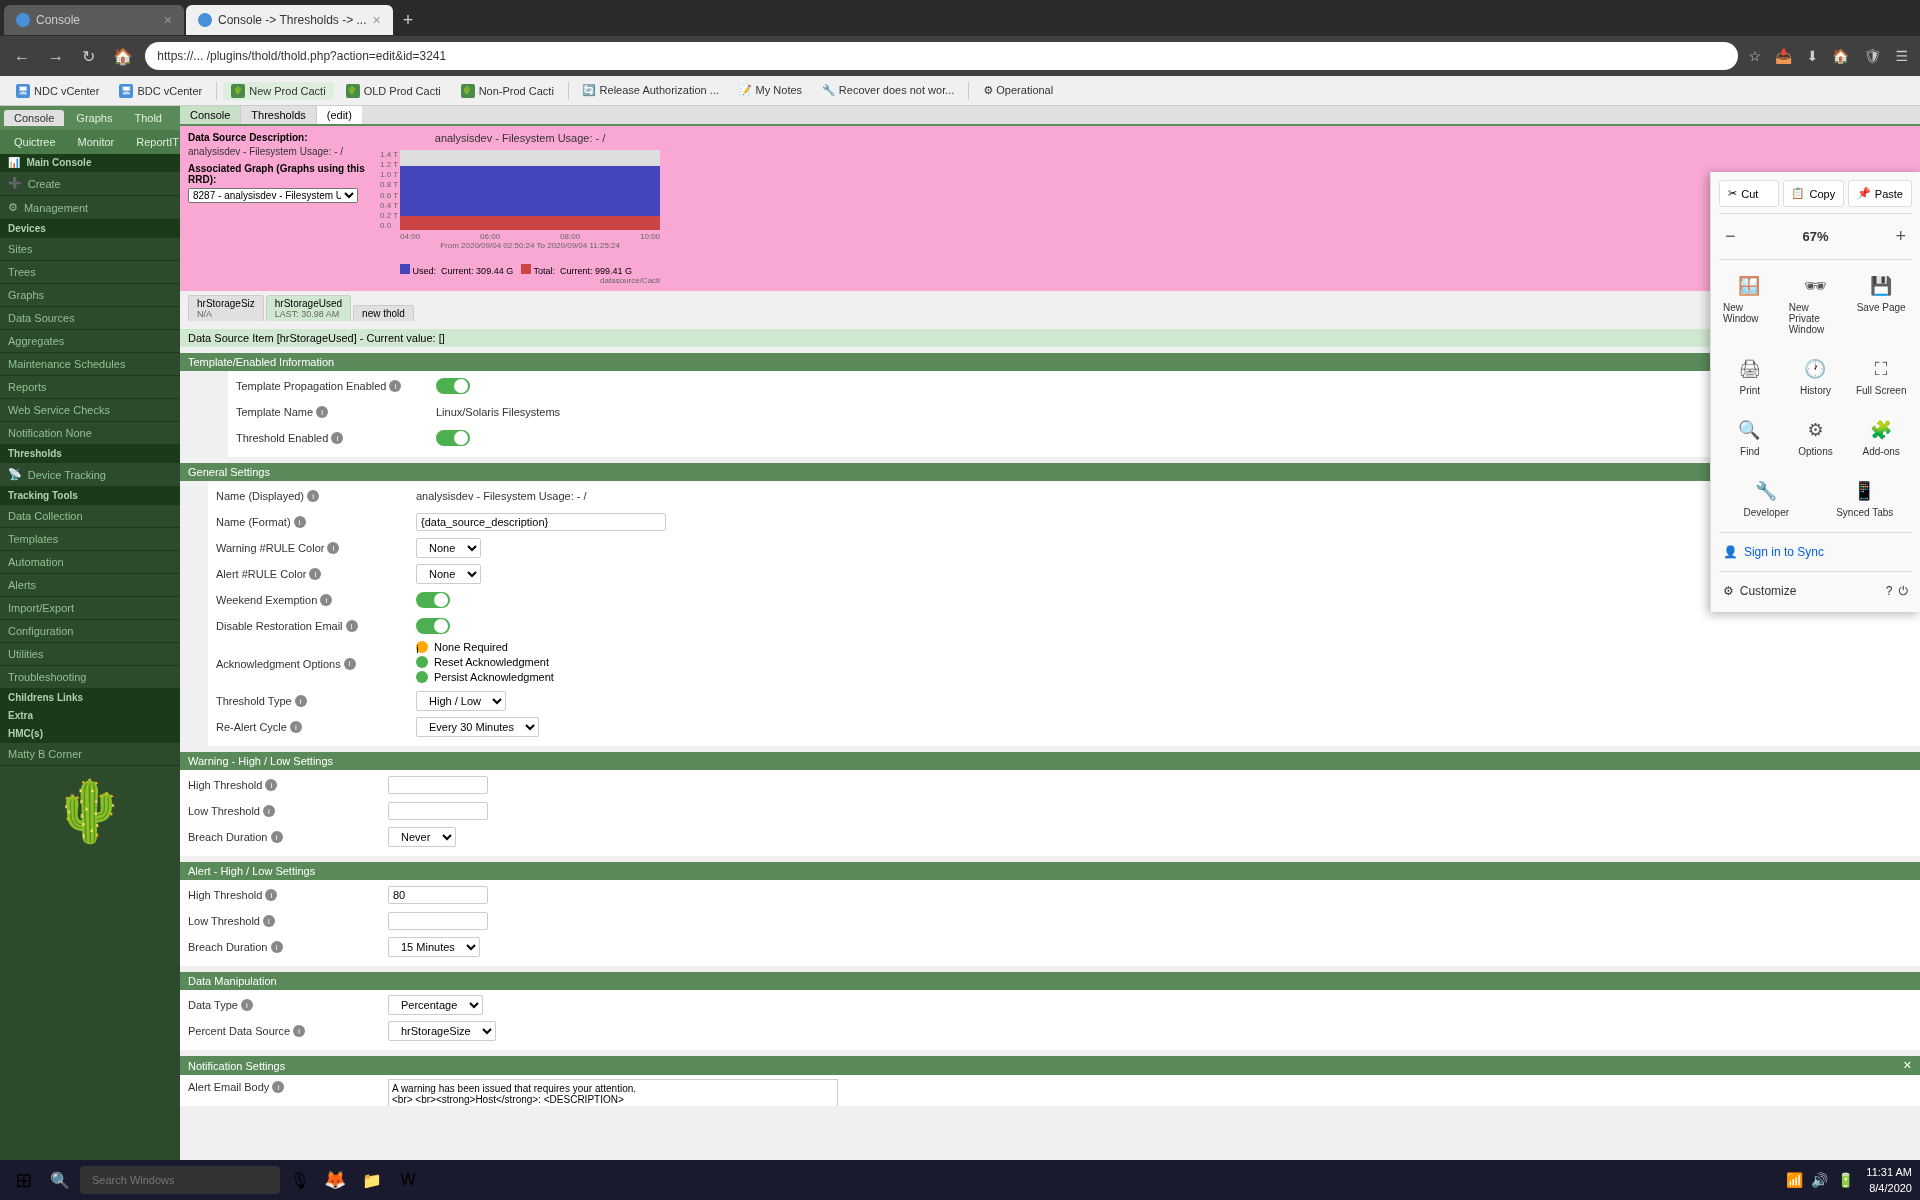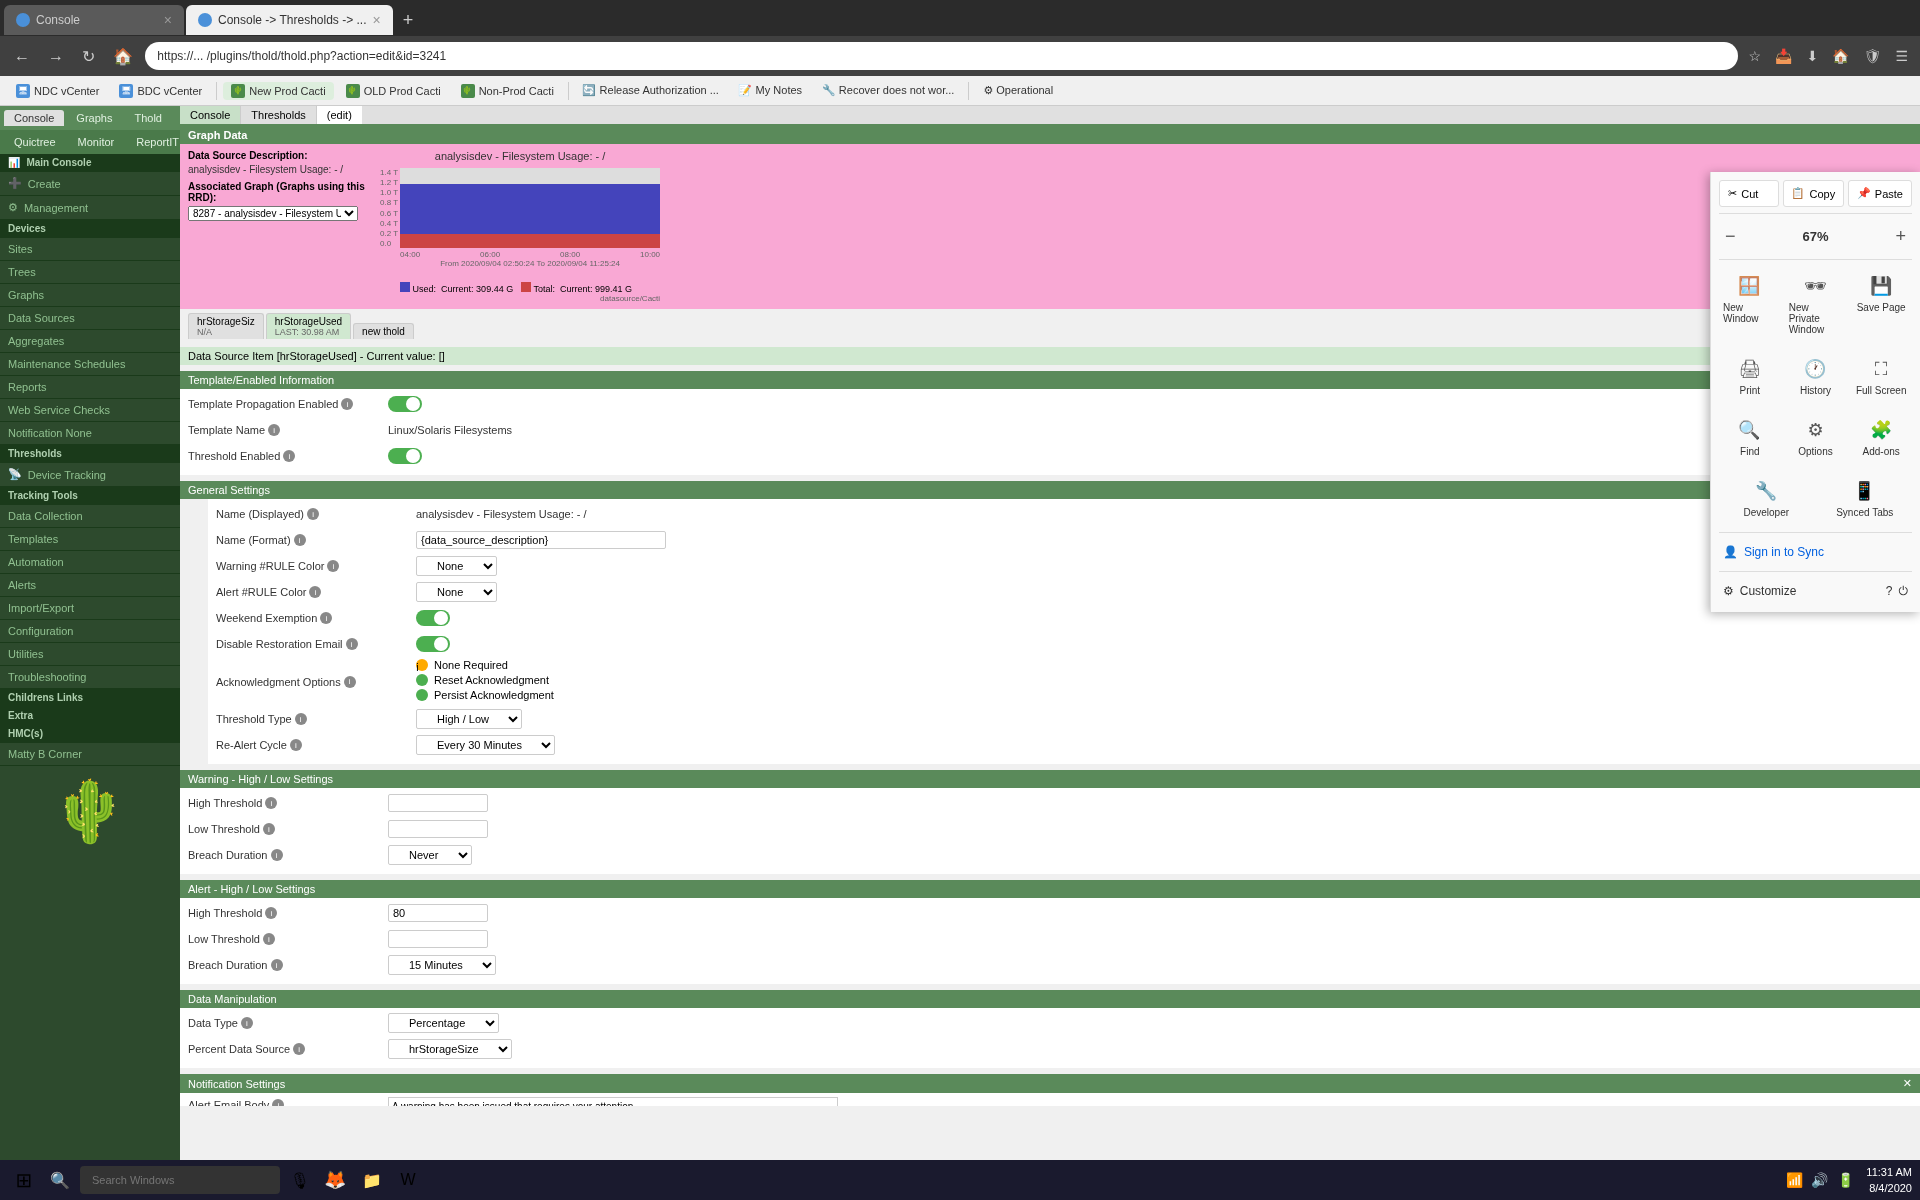--- a/index.html
+++ b/index.html
@@ -34,21 +34,21 @@
     .sub-nav-tab.active { background: #e0e0e0; color: #333; }
 
     
     .section-green-header { background: #5a8a5a; color: white; padding: 3px 8px; font-size: 11px; font-weight: bold; }
     .graph-title { text-align: center; font-size: 11px; color: #333; margin-bottom: 6px; }
     .form-row { display: flex; align-items: center; margin-bottom: 4px; min-height: 22px; }
     .form-label { width: 200px; font-size: 11px; color: #333; flex-shrink: 0; display: flex; align-items: center; gap: 3px; }
     .form-label .info-icon { width: 12px; height: 12px; border-radius: 50%; background: #888; color: white; font-size: 8px; display: flex; align-items: center; justify-content: center; flex-shrink: 0; }
     .form-value { flex: 1; font-size: 11px; color: #333; }
     .form-input { border: 1px solid #ccc; padding: 2px 4px; font-size: 11px; background: white; border-radius: 2px; }
-    .form-select { border: 1px solid #ccc; padding: 2px 16px; font-size: 11px; background: white; border-radius: 2px; }
+    .form-select { border: 1px solid #ccc; padding: 2px 8px; font-size: 11px; background: white; border-radius: 2px; }
 
     
     .toggle { width: 34px; height: 16px; border-radius: 8px; position: relative; cursor: pointer; }
     .toggle.on { background: #4caf50; }
     .toggle-knob { width: 14px; height: 14px; background: white; border-radius: 50%; position: absolute; top: 1px; transition: left 0.2s; }
     .toggle.on .toggle-knob { left: 18px; }
 
     
     .ds-item-row { background: #d0e8d0; padding: 3px 8px; font-size: 11px; margin: 4px 0; display: flex; align-items: center; gap: 8px; }
 
@@ -278,21 +278,20 @@
   <div class="content-left">
 
     <div style="display:flex; background:#e0e0e0; border-bottom: 2px solid #5a8a5a;">
       <div style="padding:3px 10px; font-size:11px; cursor:pointer; border-right:1px solid #ccc; background:#c8e0c8;">Console</div>
       <div style="padding:3px 10px; font-size:11px; cursor:pointer; border-right:1px solid #ccc;">Thresholds</div>
       <div style="padding:3px 10px; font-size:11px; cursor:pointer; background:white;">(edit)</div>
     </div>
 
     <div style="overflow-y:auto; height:calc(1200px - 220px);">
 
-      <div class="section-green-header">Graph Data</div>
 
       <div style="display:flex; padding:6px 8px; gap:12px; background:#f9a8d4;">
         <div style="width:180px;">
           <div style="font-size:10px; font-weight:bold; margin-bottom:3px;">Data Source Description:</div>
           <div style="font-size:10px; color:#333; margin-bottom:6px;">analysisdev - Filesystem Usage: - /</div>
           <div style="font-size:10px; font-weight:bold; margin-bottom:3px;">Associated Graph (Graphs using this RRD):</div>
           <select style="font-size:10px; width:170px;">
             <option>8287 - analysisdev - Filesystem Usage: - /</option>
           </select>
         </div>
@@ -345,21 +344,21 @@
         </div>
       </div>
 
       <div class="ds-item-row">
         <span>Data Source Item [hrStorageUsed] - Current value: []</span>
       </div>
 
       <div class="green-row">
         <span>Template/Enabled Information</span>
       </div>
-      <div style="background:white; padding:4px 8px;">
+      <div style="background:white; padding:4px 8px;margin-left:48px;">
         <div class="form-row">
           <div class="form-label">
             <span>Template Propagation Enabled</span>
             <div class="info-icon">i</div>
           </div>
           <div class="toggle on">
             <div class="toggle-knob"></div>
           </div>
         </div>
         <div class="form-row">

